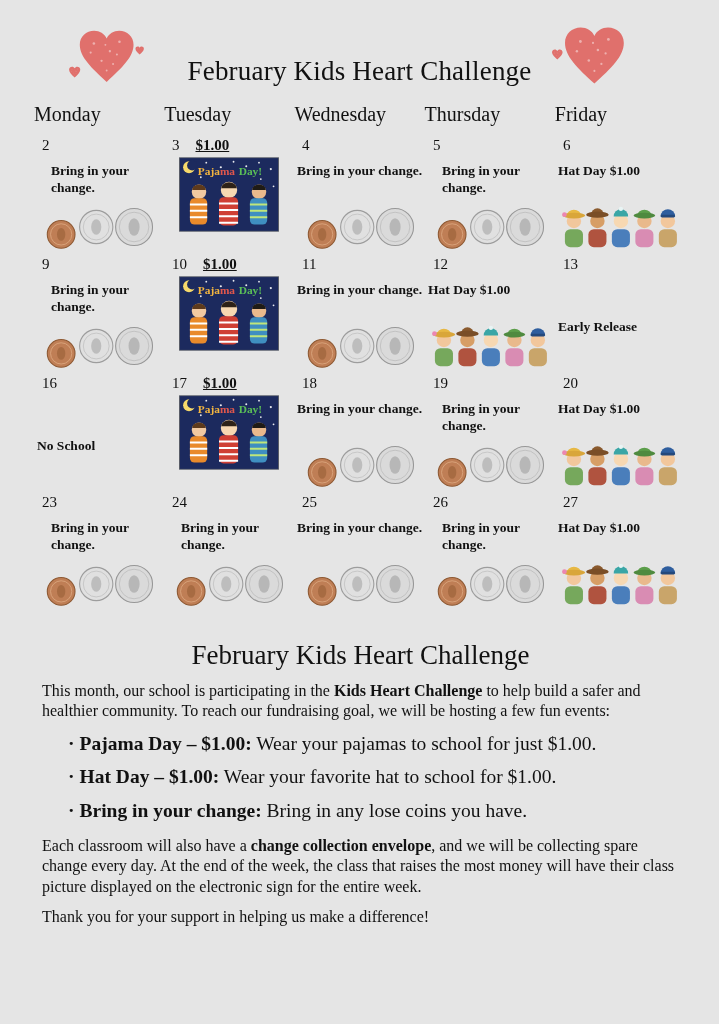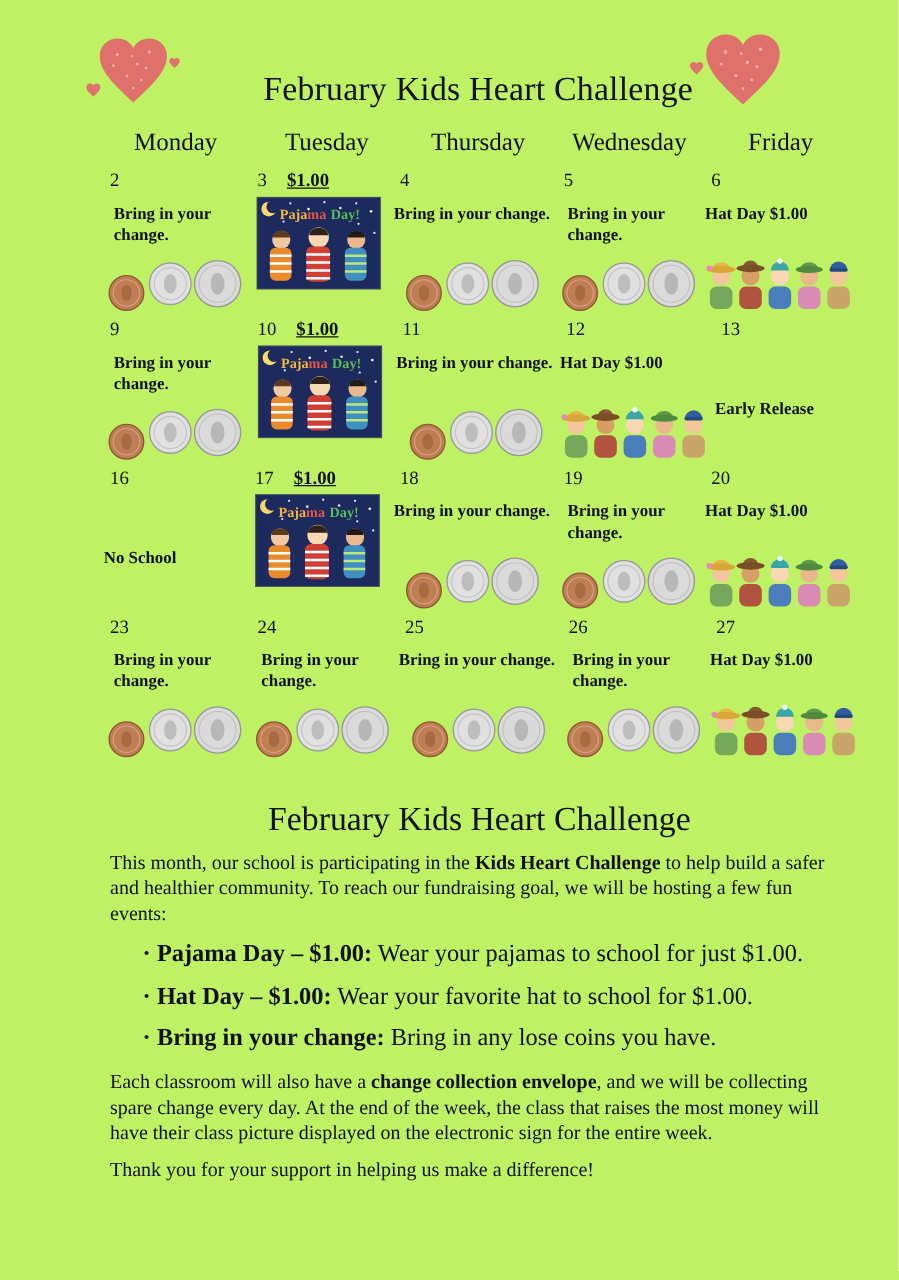--- a/index.html
+++ b/index.html
@@ -1,27 +1,27 @@
 <!DOCTYPE html>
 <html><head>
 <meta charset="utf-8">
 <style>
   * { margin:0; padding:0; box-sizing:border-box; }
   html,body { background:#ffffff; }
   body { font-family:"Liberation Serif", serif; color:#111; }
-  .page { position:relative; width:719px; height:1024px; margin:0 auto; background:#bef264; overflow:hidden;padding-left:46px; }
+  .page { position:relative; width:719px; height:1024px; margin:0 auto; background:#e5e5e5; overflow:hidden; }
 
   
   .heart { position:absolute; }
   .heart-left  { left:68px;  top:24px; width:80px; height:74px; }
   .heart-right { right:84px; top:20px; width:84px; height:78px; }
   .main-title { text-align:center; font-size:27px; font-weight:400; padding-top:56px; letter-spacing:.2px; }
 
   
-  .day-headers { display:grid; grid-template-columns:repeat(5,1fr); margin:16px 34px 0; text-align:center; font-size:20px; }
+  .day-headers { display:grid; grid-template-columns:repeat(5,1fr); margin:16px 34px 0; font-size:20px; }
   .calendar { margin:8px 34px 0; }
   .week { display:grid; grid-template-columns:repeat(5,1fr); height:119px; }
   .cell { display:flex; flex-direction:column; padding:3px 3px 2px; }
   .cell-head { display:flex; align-items:baseline; font-size:15px; padding-left:5px; }
   .price { font-weight:700; margin-left:16px;text-decoration:underline; }
   .label { font-weight:700; font-size:13.5px; line-height:1.25; margin-top:9px; }
   .label.narrow { max-width:96px; margin-left:auto; margin-right:auto; }
   .label.one-line { white-space:nowrap; }
   .label.mid { margin-top:46px; white-space:nowrap; }
   .art { display:block; margin-left:auto; margin-right:auto; }
@@ -149,22 +149,22 @@
   <svg class="heart heart-right" viewBox="0 0 120 110">
     <use href="#sym-heart" x="12" y="2" width="100" height="100"></use>
     <use href="#sym-heart" x="0" y="40" width="18" height="18"></use>
   </svg>
 
   <h1 class="main-title">February Kids Heart Challenge</h1>
 
   <div class="day-headers">
     <span>Monday</span>
     <span>Tuesday</span>
+    <span>Wednesday</span>
     <span>Thursday</span>
-    <span>Wednesday</span>
     <span>Friday</span>
   </div>
 
   <div class="calendar">
 
     <div class="week">
       <div class="cell">
         <div class="cell-head">
             <span class="date">2</span>
           </div>

